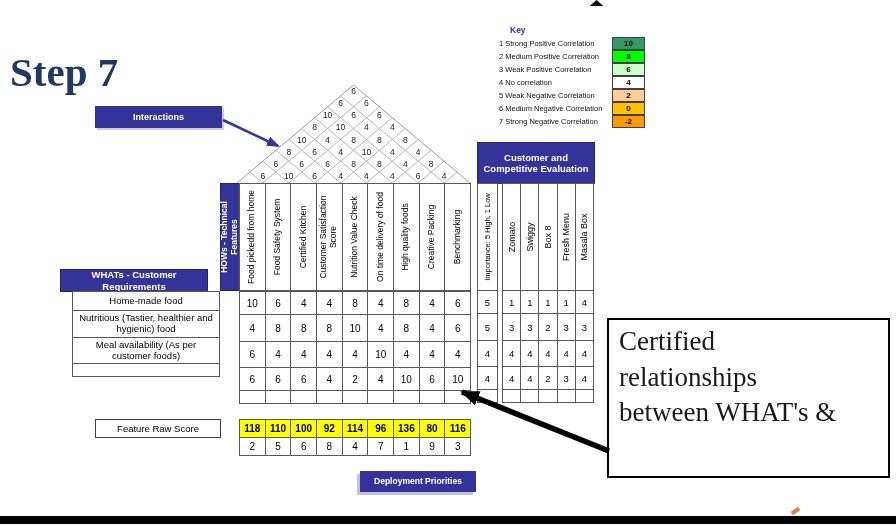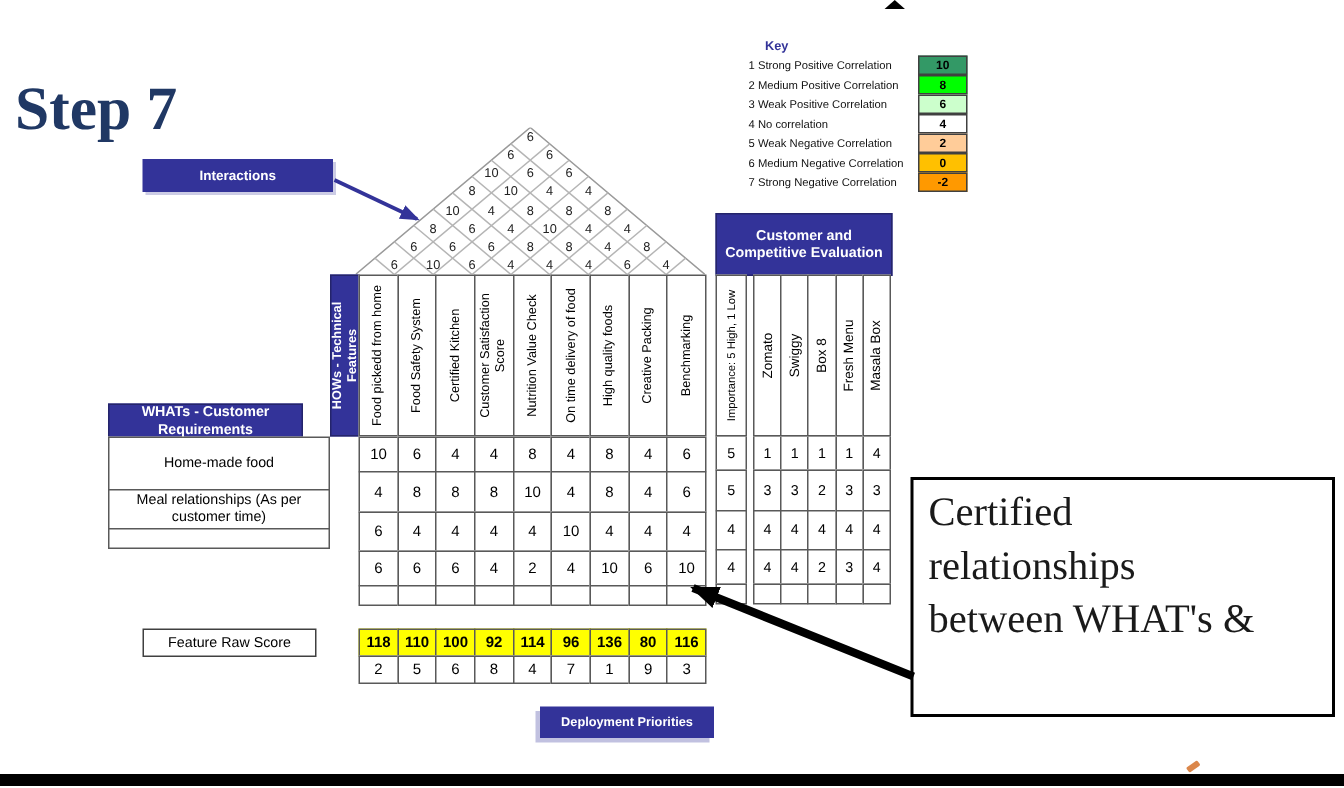--- a/index.html
+++ b/index.html
@@ -38,21 +38,21 @@
   .rot{position:absolute;left:50%;top:50%;transform:translate(-50%,-50%) rotate(-90deg);
     width:100px;text-align:center;font-size:8.5px;line-height:1.15;display:block}
   .hows-label .rot{font-weight:bold;font-size:8.5px;width:102px}
 
   
   .tech-heads{position:absolute;left:239px;top:183px;width:232px;height:108px;display:flex}
   .th-cell{flex:1;position:relative;border:1px solid #595959;margin-left:-1px;background:#fff;overflow:hidden}
   .th-cell:first-child{margin-left:0}
 
   
-  .whats-header{position:absolute;left:72px;top:269px;width:130px;height:23px;font-size:9.5px;
+  .whats-header{position:absolute;left:60px;top:269px;width:148px;height:23px;font-size:9.5px;
     border:1px solid #24246b;padding:0 2px}
   .whats-rows{position:absolute;left:72px;top:291px;width:148px}
   .wrow{border:1px solid #595959;display:flex;align-items:center;justify-content:center;
     text-align:center;font-size:9.5px;line-height:1.15;padding:0 2px;background:#fff}
   .wrow + .wrow{margin-top:-1px}
 
   
   .matrix{position:absolute;left:239px;top:291px;width:232px}
   .mrow{display:flex}
   .mrow + .mrow{margin-top:-1px}
@@ -72,21 +72,21 @@
   .comp-heads{display:flex;height:108px}
   .cp-cell{flex:1;position:relative;border:1px solid #595959;margin-left:-1px;background:#fff;overflow:hidden}
   .cp-cell:first-child{margin-left:0}
   .cp-cell .rot{font-size:9px;white-space:nowrap}
   .erow{display:flex;margin-top:-1px}
   .ecell{flex:1;border:1px solid #595959;margin-left:-1px;display:flex;align-items:center;
     justify-content:center;font-size:9.5px;background:#fff}
   .erow .ecell:first-child{margin-left:0}
 
   
-  .score-labels{position:absolute;left:95px;top:419px;width:116px}
+  .score-labels{position:absolute;left:95px;top:419px;width:126px}
   .slab{height:19px;border:1px solid #404040;display:flex;align-items:center;justify-content:center;
     font-size:9.5px;background:#fff}
   .slab + .slab{margin-top:-1px}
   .raw-row{position:absolute;left:239px;top:419px;width:232px;display:flex;height:19px}
   .rank-row{position:absolute;left:239px;top:437px;width:232px;display:flex;height:19px}
   .ycell{flex:1;border:1px solid #595959;margin-left:-1px;display:flex;align-items:center;
     justify-content:center;font-size:10px;font-weight:bold;background:#ffff00}
   .raw-row .ycell:first-child{margin-left:0}
   .rcell{flex:1;border:1px solid #595959;margin-left:-1px;display:flex;align-items:center;
     justify-content:center;font-size:10px;background:#fff}
@@ -234,22 +234,23 @@
     <div class="th-cell">
         <span class="rot">Creative Packing</span>
       </div>
     <div class="th-cell">
         <span class="rot">Benchmarking</span>
       </div>
   </div>
 
   <div class="whats-header blue-box">WHATs - Customer Requirements</div>
   <div class="whats-rows">
-    <div class="wrow" style="height:36px">Home-made food</div>
-    <div class="wrow" style="height:27px">Meal relationships (As per customer time)</div>
+    <div class="wrow" style="height:20px">Home-made food</div>
+    <div class="wrow" style="height:28px">Nutritious (Tastier, healthier and hygienic) food</div>
+    <div class="wrow" style="height:27px">Meal availability (As per customer foods)</div>
     <div class="wrow" style="height:14px"></div>
   </div>
 
   <div class="matrix">
     <div class="mrow" style="height:24px">
         <div class="mcell">10</div>
         <div class="mcell">6</div>
         <div class="mcell">4</div>
         <div class="mcell">4</div>
         <div class="mcell">8</div>

